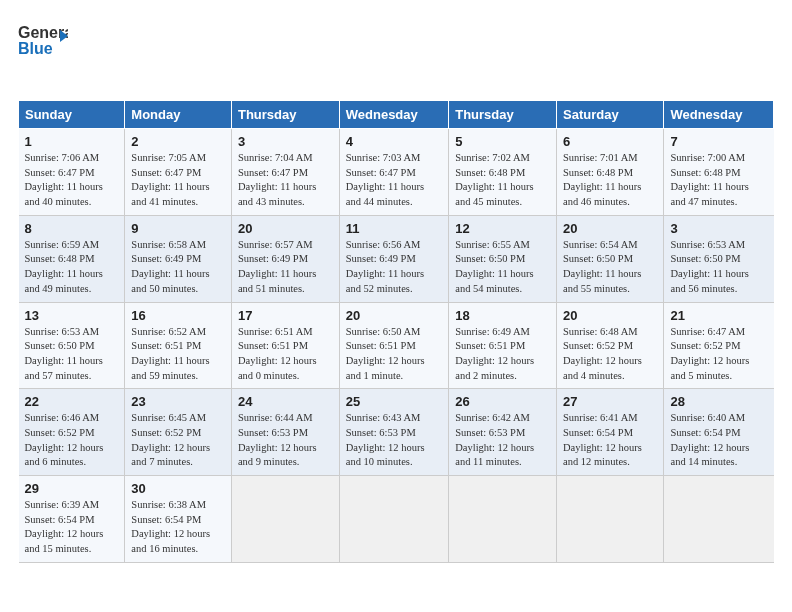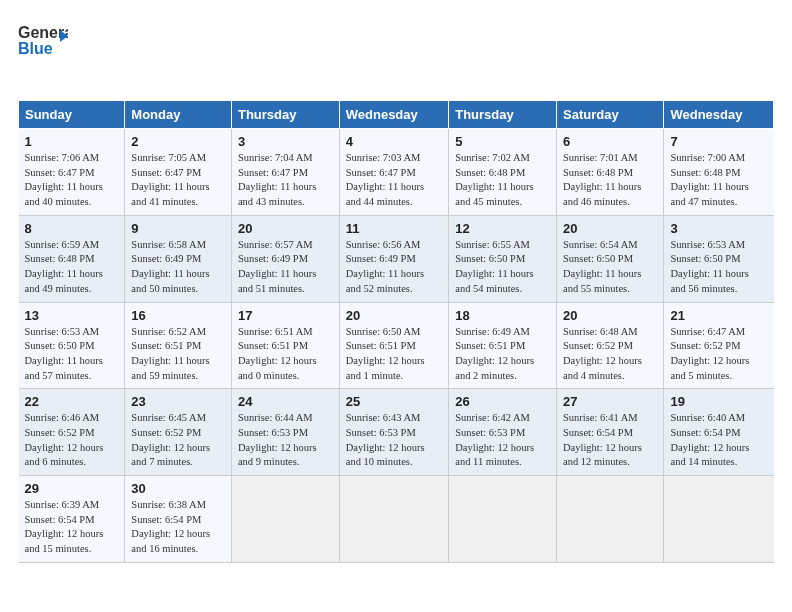--- a/index.html
+++ b/index.html
@@ -232,21 +232,21 @@
           </td>
           <td>
             <span class="day-num">26</span>
             <div class="day-info">Sunrise: 6:42 AM<br>Sunset: 6:53 PM<br>Daylight: 12 hours<br>and 11 minutes.</div>
           </td>
           <td>
             <span class="day-num">27</span>
             <div class="day-info">Sunrise: 6:41 AM<br>Sunset: 6:54 PM<br>Daylight: 12 hours<br>and 12 minutes.</div>
           </td>
           <td>
-            <span class="day-num">19</span>
+            <span class="day-num">28</span>
             <div class="day-info">Sunrise: 6:40 AM<br>Sunset: 6:54 PM<br>Daylight: 12 hours<br>and 14 minutes.</div>
           </td>
         </tr>
         <tr>
           <td>
             <span class="day-num">29</span>
             <div class="day-info">Sunrise: 6:39 AM<br>Sunset: 6:54 PM<br>Daylight: 12 hours<br>and 15 minutes.</div>
           </td>
           <td>
             <span class="day-num">30</span>

